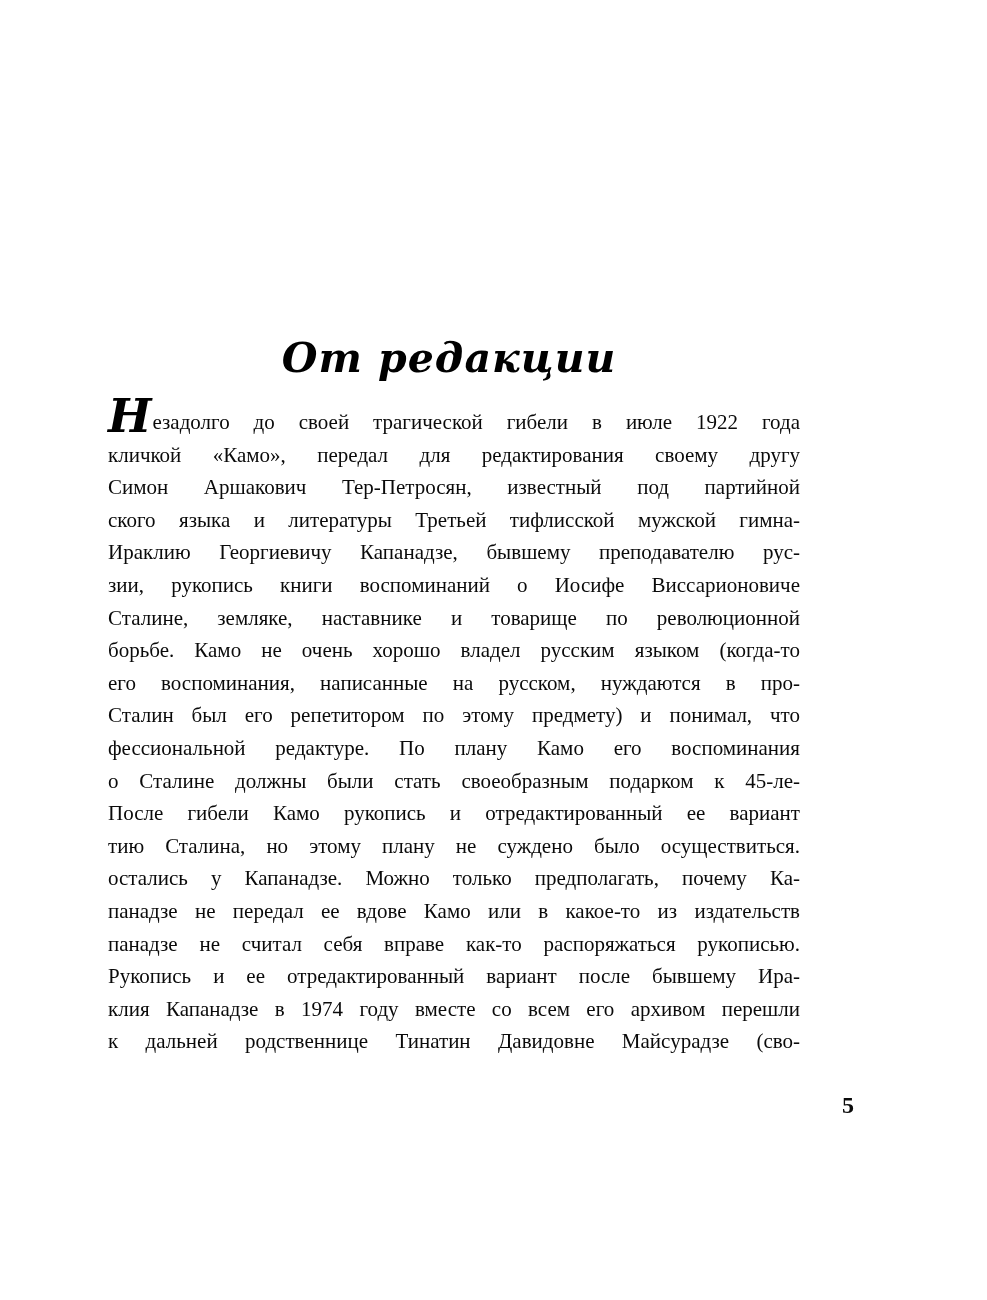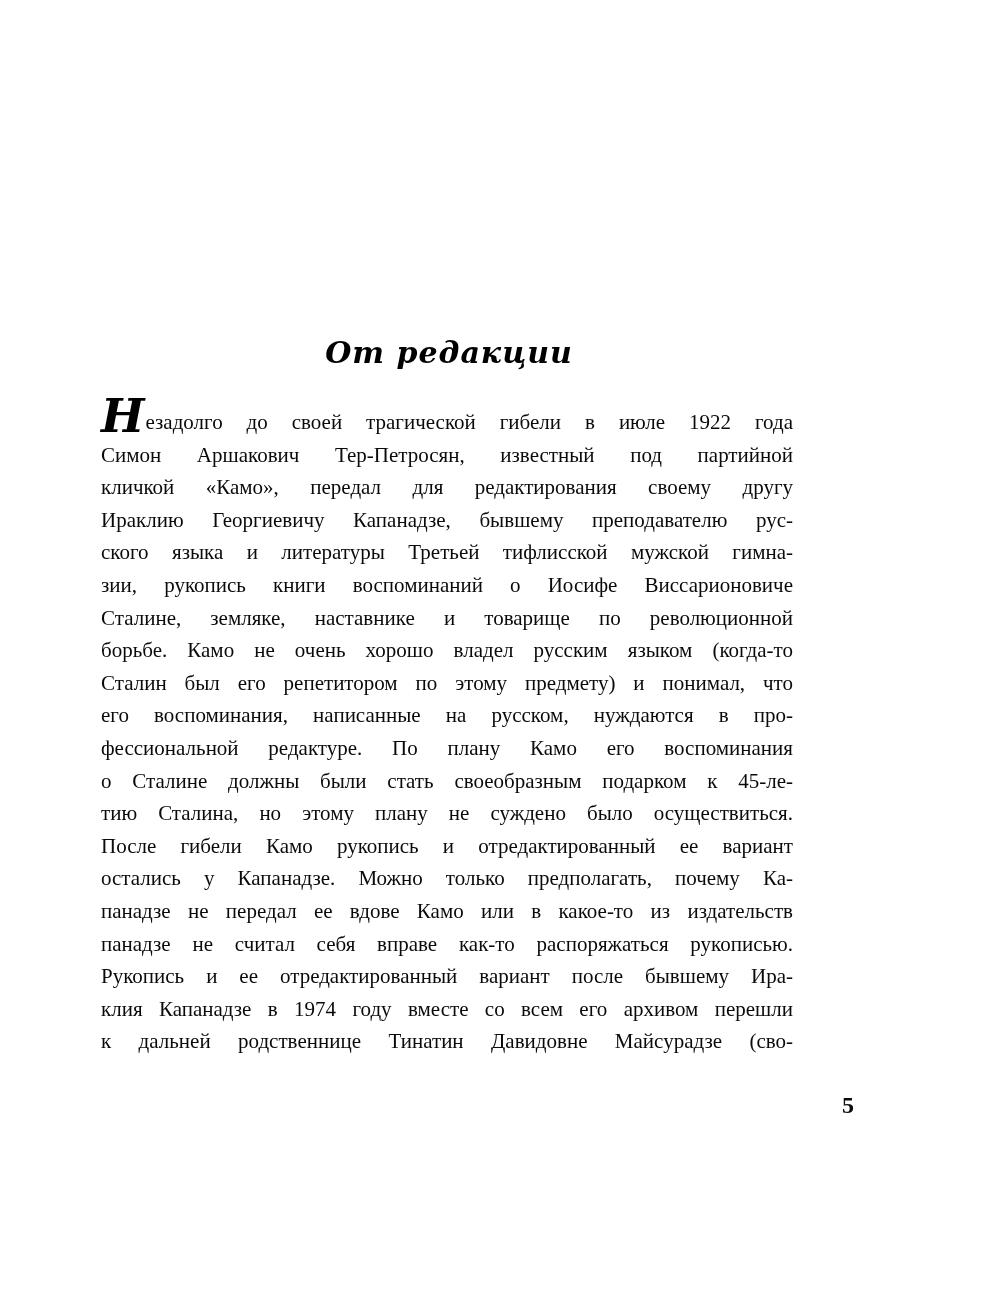--- a/index.html
+++ b/index.html
@@ -21,29 +21,29 @@
   }
   .chapter-title {
     position: absolute;
     top: 336px;
     left: 103px;
     width: 692px;
     text-align: center;
     font-family: "DejaVu Serif", serif;
     font-style: italic;
     font-weight: bold;
-    font-size: 30px;
+    font-size: 41px;
     line-height: 1.1;
     letter-spacing: 1px;
     color: #000000;
   }
   .body-text {
     position: absolute;
     top: 406px;
-    left: 101px;
+    left: 108px;
     width: 692px;
     font-size: 21px;
     color: #0a0a0a;
   }
   .line {
     text-align: justify;
     text-align-last: justify;
     line-height: 32.6px;
     height: 32.6px;
     overflow: visible;
@@ -74,33 +74,33 @@
 
 <div class="page">
 
   <div class="chapter-title">От редакции</div>
 
   <div class="body-text">
     <div class="line">
       <span class="dropcap">Н</span><span>езадолго до своей трагической гибели в июле 1922 года</span>
     </div>
     <div>
+        <div class="line">кличкой «Камо», передал для редактирования своему другу</div>
         <div class="line">Симон Аршакович Тер-Петросян, известный под партийной</div>
-        <div class="line">кличкой «Камо», передал для редактирования своему другу</div>
+        <div class="line">ского языка и литературы Третьей тифлисской мужской гимна-</div>
         <div class="line">Ираклию Георгиевичу Капанадзе, бывшему преподавателю рус-</div>
-        <div class="line">ского языка и литературы Третьей тифлисской мужской гимна-</div>
         <div class="line">зии, рукопись книги воспоминаний о Иосифе Виссарионовиче</div>
         <div class="line">Сталине, земляке, наставнике и товарище по революционной</div>
         <div class="line">борьбе. Камо не очень хорошо владел русским языком (когда-то</div>
+        <div class="line">его воспоминания, написанные на русском, нуждаются в про-</div>
         <div class="line">Сталин был его репетитором по этому предмету) и понимал, что</div>
-        <div class="line">его воспоминания, написанные на русском, нуждаются в про-</div>
         <div class="line">фессиональной редактуре. По плану Камо его воспоминания</div>
         <div class="line">о Сталине должны были стать своеобразным подарком к 45-ле-</div>
+        <div class="line">После гибели Камо рукопись и отредактированный ее вариант</div>
         <div class="line">тию Сталина, но этому плану не суждено было осуществиться.</div>
-        <div class="line">После гибели Камо рукопись и отредактированный ее вариант</div>
         <div class="line">остались у Капанадзе. Можно только предполагать, почему Ка-</div>
         <div class="line">панадзе не передал ее вдове Камо или в какое-то из издательств</div>
         <div class="line">панадзе не считал себя вправе как-то распоряжаться рукописью.</div>
         <div class="line">Рукопись и ее отредактированный вариант после бывшему Ира-</div>
         <div class="line">клия Капанадзе в 1974 году вместе со всем его архивом перешли</div>
         <div class="line">к дальней родственнице Тинатин Давидовне Майсурадзе (сво-</div>
       </div>
   </div>
 
   <div class="page-number">5</div>

